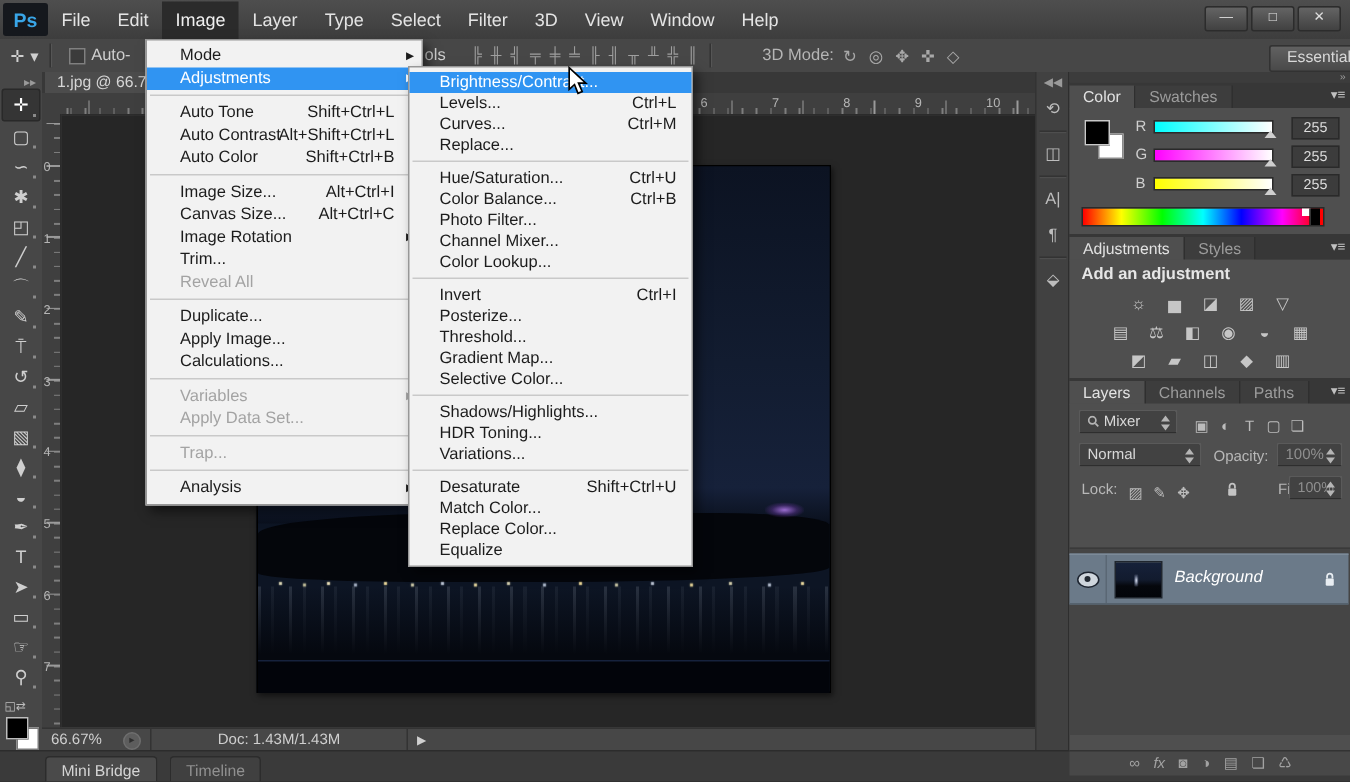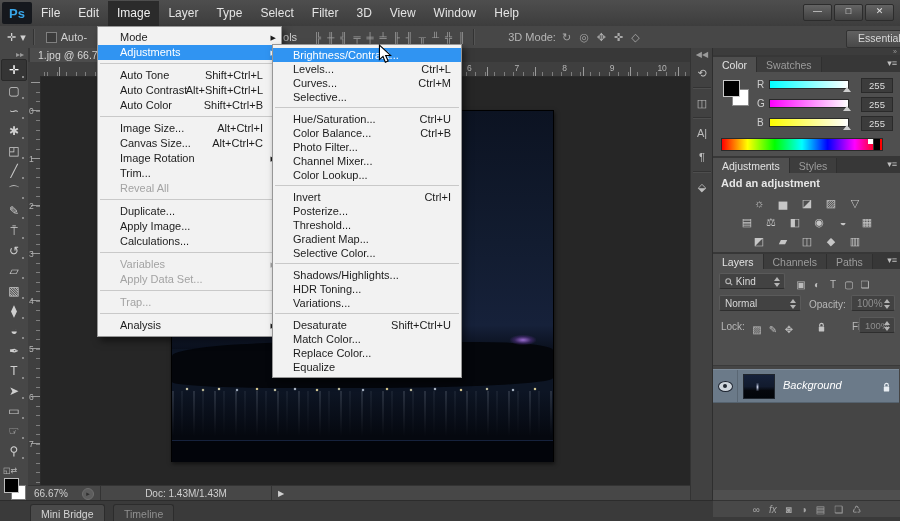--- a/index.html
+++ b/index.html
@@ -400,21 +400,21 @@
       <span id="layers-tabs"><span class="ptab active">Layers</span><span class="ptab">Channels</span><span class="ptab">Paths</span></span>
       <span class="pmenu">▾≡</span>
     </div>
     <div class="panelbody" style="top:221px;height:231px;">
 
       <div class="drop" style="left:6px;top:4px;width:66px;">
         <svg width="8" height="8" viewBox="0 0 10 10" style="vertical-align:-1px;">
             <circle cx="4" cy="4" r="3" fill="none" stroke="#b5b5b5" stroke-width="1.4"></circle>
             <line x1="6.5" y1="6.5" x2="9" y2="9" stroke="#b5b5b5" stroke-width="1.4"></line>
           </svg>
-        <span>Kind</span>
+        <span>Mixer</span>
         <span class="spin"></span>
       </div>
       <span id="kind-icons" style="position:absolute;left:80px;top:5px;"><span class="mini-ico">▣</span><span class="mini-ico">◐</span><span class="mini-ico">T</span><span class="mini-ico">▢</span><span class="mini-ico">❏</span></span>
 
       <div class="drop" style="left:6px;top:26px;width:82px;">
         <span>Normal</span>
         <span class="spin"></span>
       </div>
       <span class="lrow-label" style="left:96px;top:30px;">Opacity:</span>
       <div class="drop" style="left:138px;top:26px;width:44px;color:#8f8f8f;">
@@ -487,21 +487,21 @@
       <div class="mi dis"><span class="lab">Apply Data Set...</span></div>
       <div class="msep"></div>
       <div class="mi dis"><span class="lab">Trap...</span></div>
       <div class="msep"></div>
       <div class="mi"><span class="lab">Analysis</span><span class="arr">▶</span></div>
     </div>
   <div id="adjustments-submenu" class="menu">
       <div class="mi hl"><span class="lab">Brightness/Contrast...</span></div>
       <div class="mi"><span class="lab">Levels...</span><span class="sc">Ctrl+L</span></div>
       <div class="mi"><span class="lab">Curves...</span><span class="sc">Ctrl+M</span></div>
-      <div class="mi"><span class="lab">Selective...</span></div>
+      <div class="mi"><span class="lab">Replace...</span></div>
       <div class="msep"></div>
       <div class="mi"><span class="lab">Hue/Saturation...</span><span class="sc">Ctrl+U</span></div>
       <div class="mi"><span class="lab">Color Balance...</span><span class="sc">Ctrl+B</span></div>
       <div class="mi"><span class="lab">Photo Filter...</span></div>
       <div class="mi"><span class="lab">Channel Mixer...</span></div>
       <div class="mi"><span class="lab">Color Lookup...</span></div>
       <div class="msep"></div>
       <div class="mi"><span class="lab">Invert</span><span class="sc">Ctrl+I</span></div>
       <div class="mi"><span class="lab">Posterize...</span></div>
       <div class="mi"><span class="lab">Threshold...</span></div>

